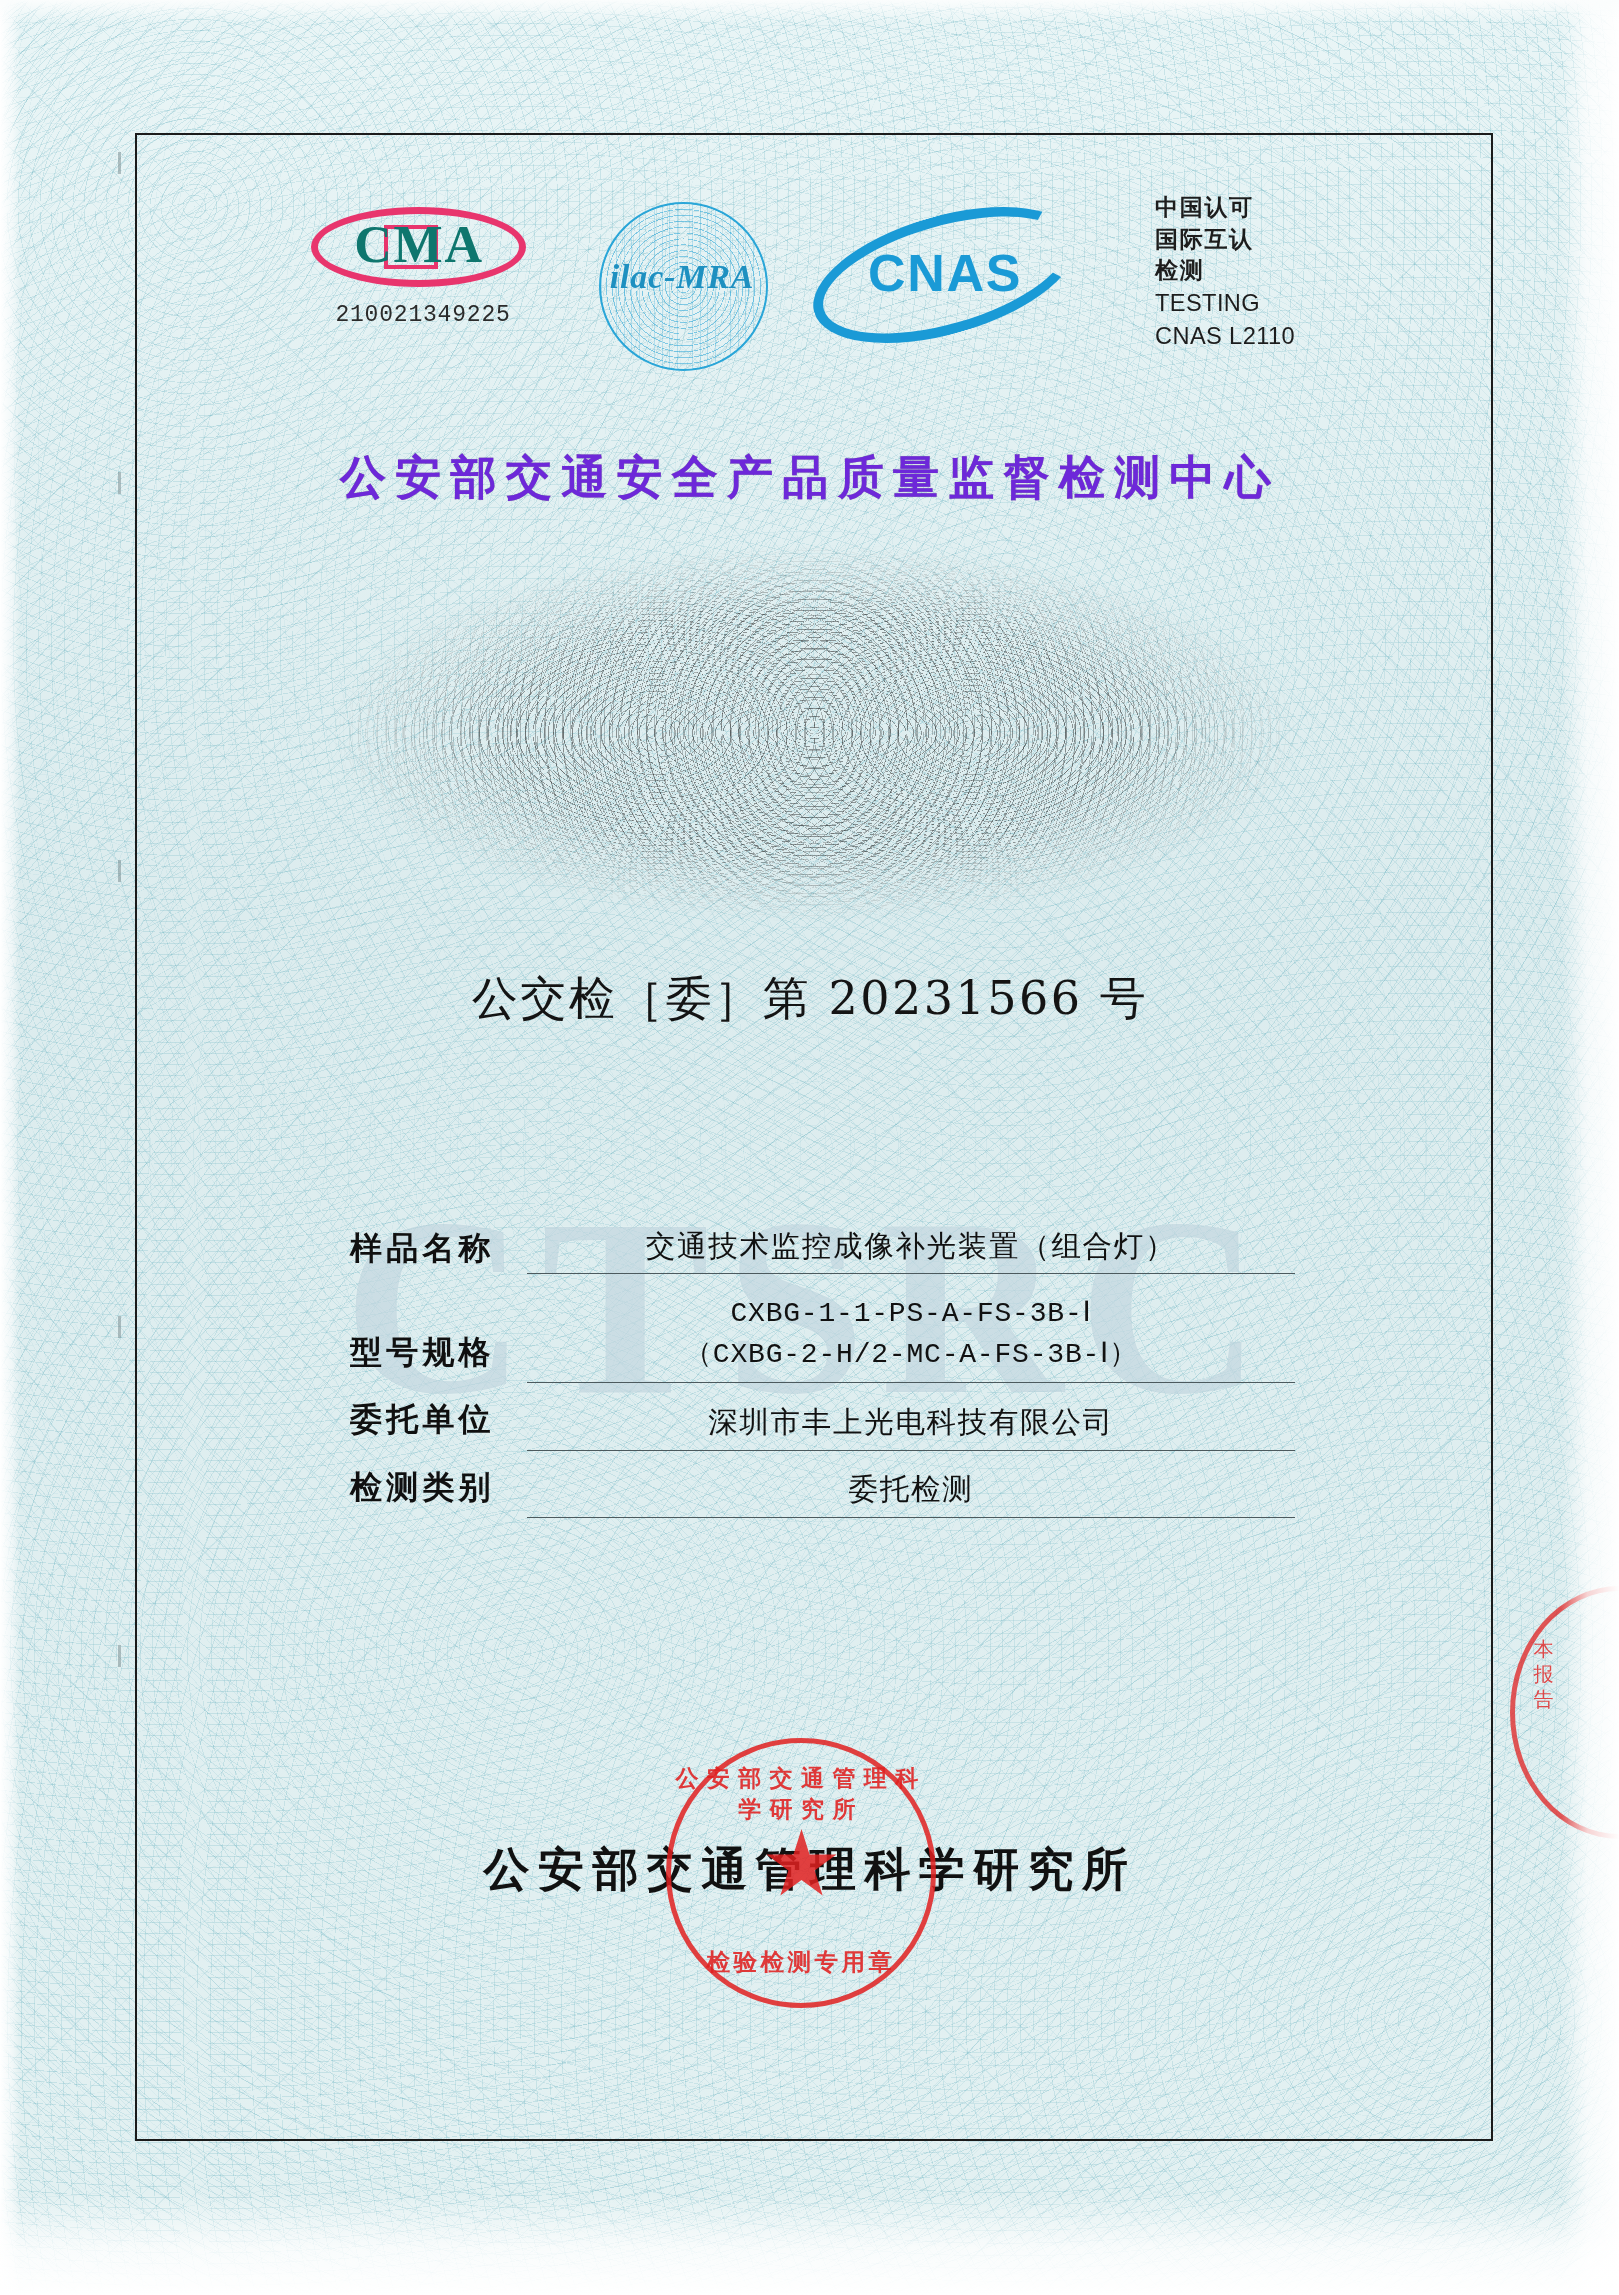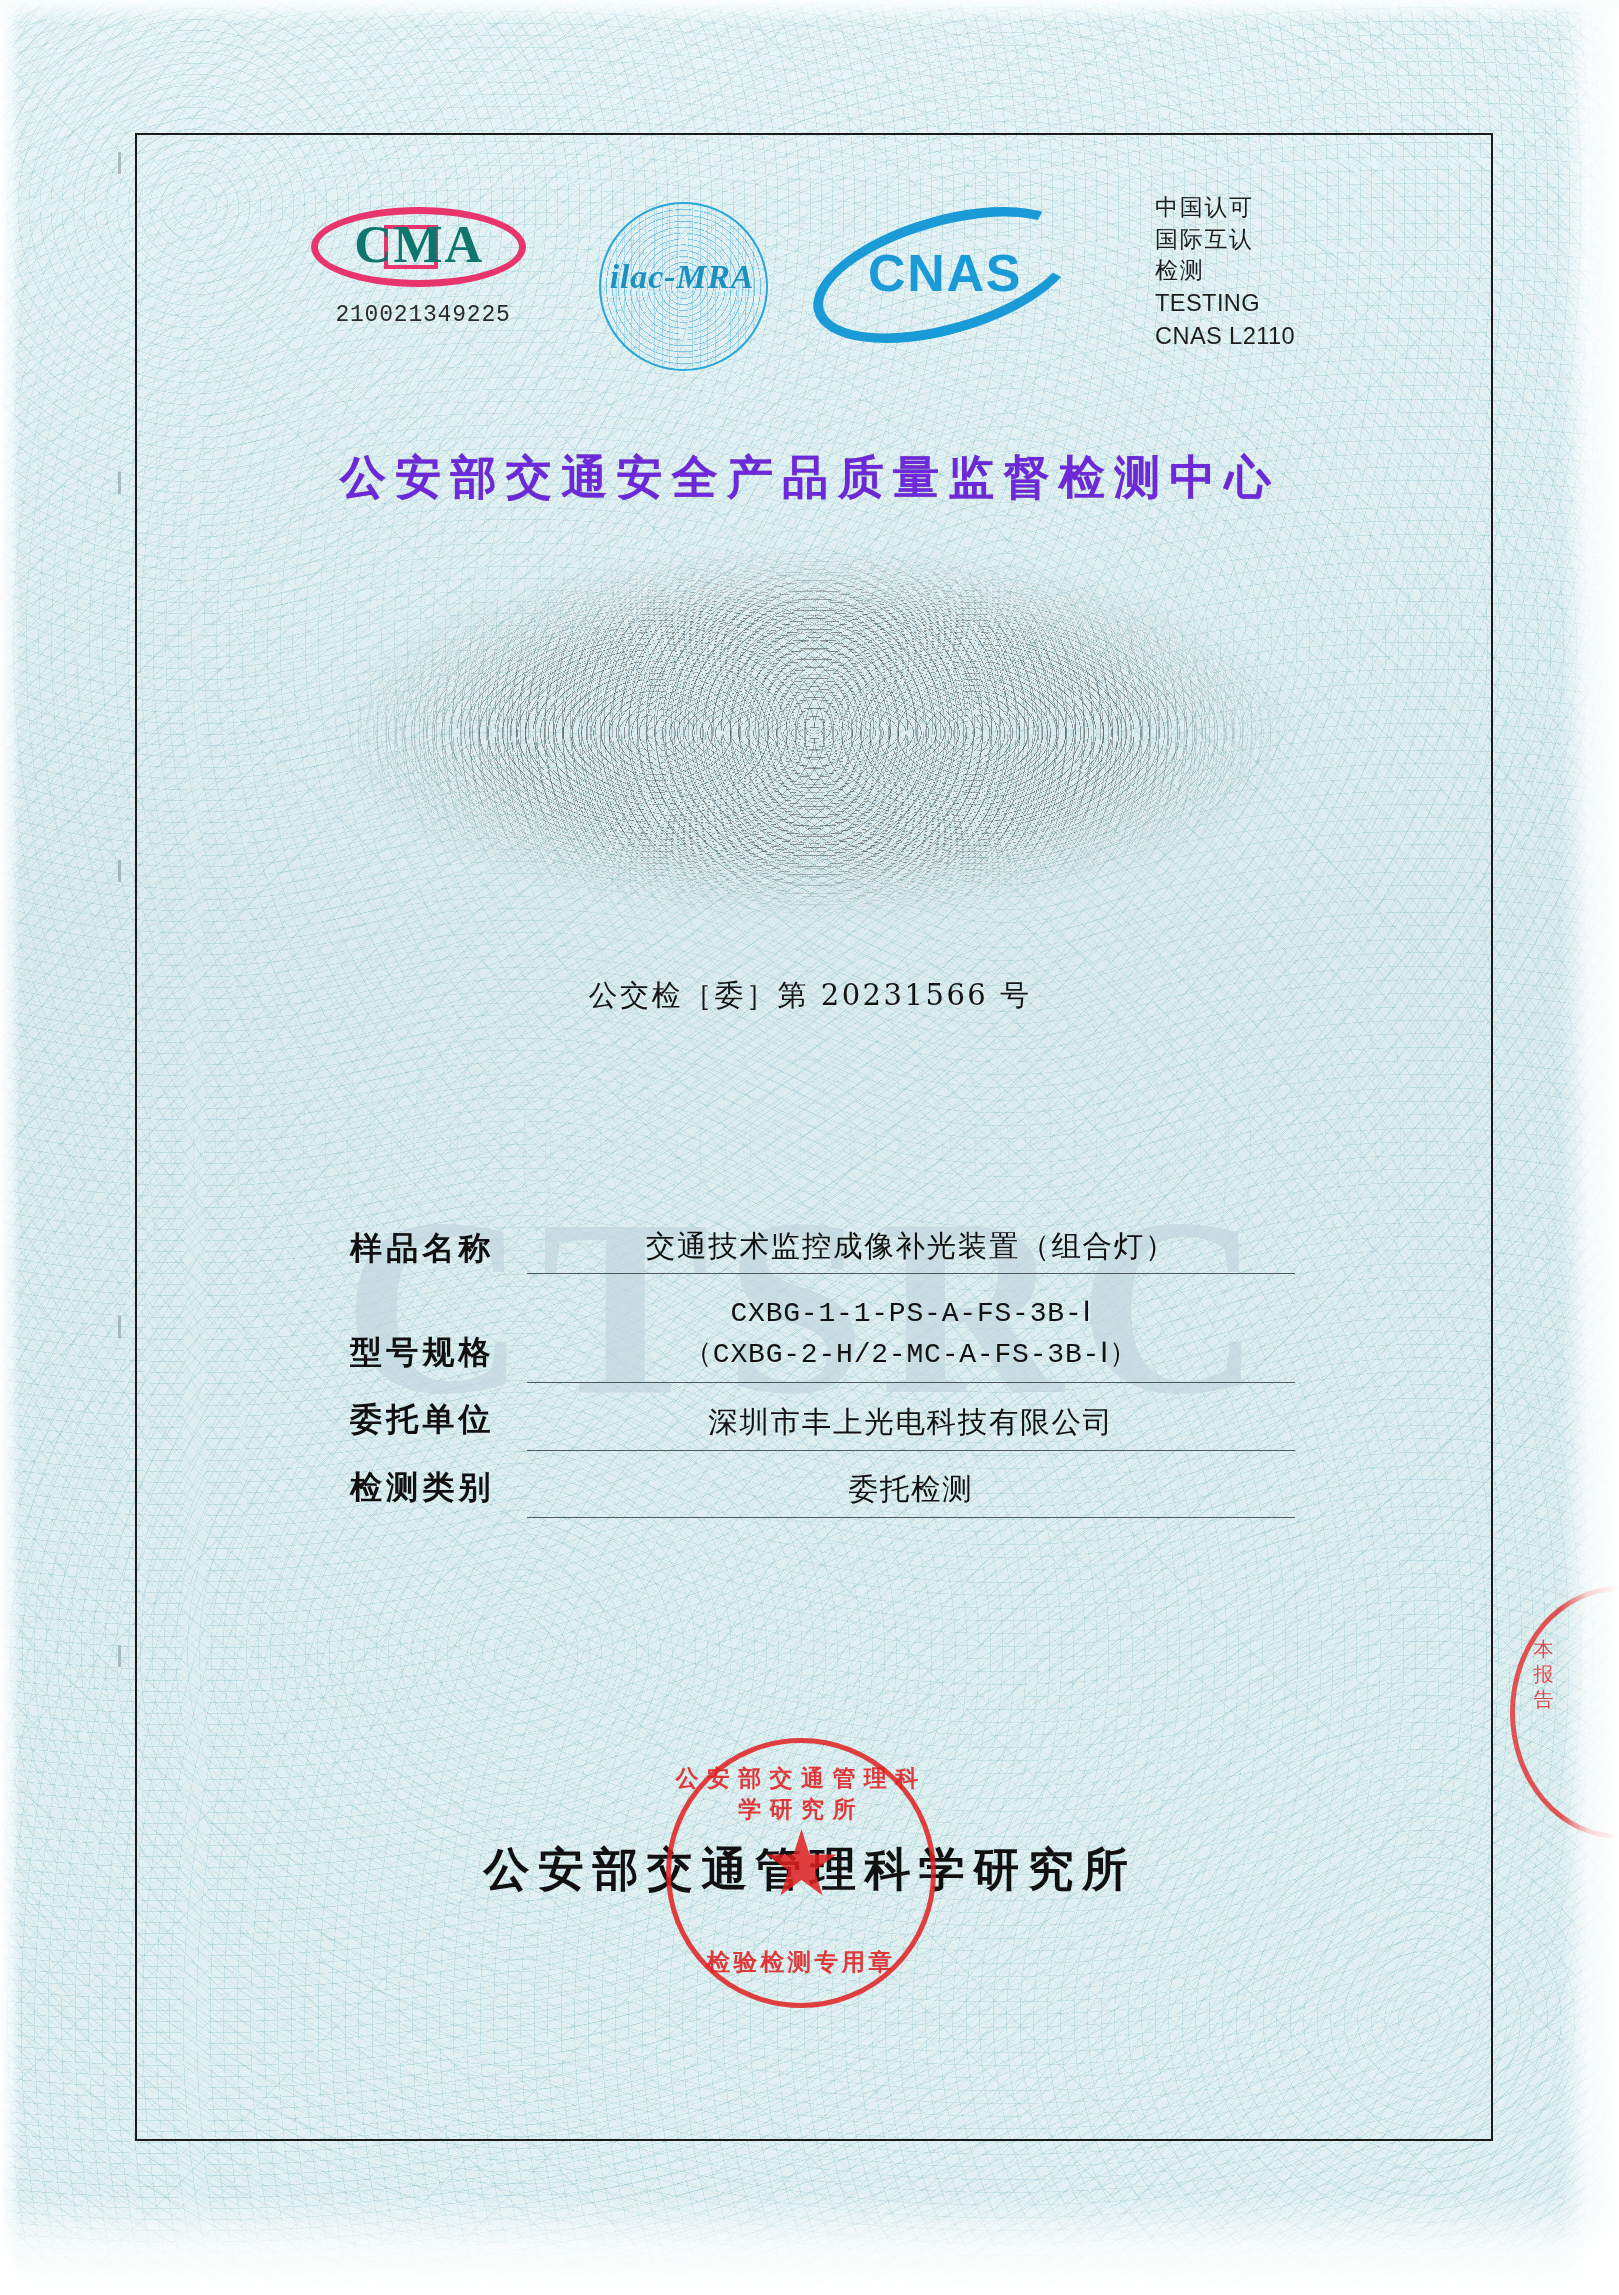--- a/index.html
+++ b/index.html
@@ -203,21 +203,21 @@
   .cnas-side {
     position: absolute;
     left: 877px;
     top: 0px;
     width: 219px;
     font-family: "Liberation Sans", sans-serif;
     color: #1d1d1d;
     line-height: 1.38;
   }
   .cnas-side div { font-size: 23px; }
-  .cnas-side .cn { letter-spacing: 1.7px; }
+  .cnas-side .cn { letter-spacing: 1.7px; font-weight: bold; }
   .cnas-side .en { font-size: 23.6px; letter-spacing: 0.4px; }
 
   
   .org-title {
     position: absolute;
     left: 0; right: 0;
     top: 447px;
     text-align: center;
     font-family: "DejaVu Serif", "Liberation Serif", serif;
     font-weight: bold;
@@ -263,24 +263,23 @@
     text-indent: 18.6px;
   }
 
   
   .report-no {
     position: absolute;
     left: 0; right: 0;
     top: 968px;
     text-align: center;
     font-family: "DejaVu Serif", "Liberation Serif", serif;
-    font-size: 29px;
+    font-size: 46px;
     letter-spacing: 2.5px;
     color: #141414;
-    margin-top: 8px;
   }
 
   
   .watermark {
     position: absolute;
     left: 278px;
     top: 1181px;
     width: 1063px;
     text-align: center;
     font-family: "Liberation Serif", serif;

